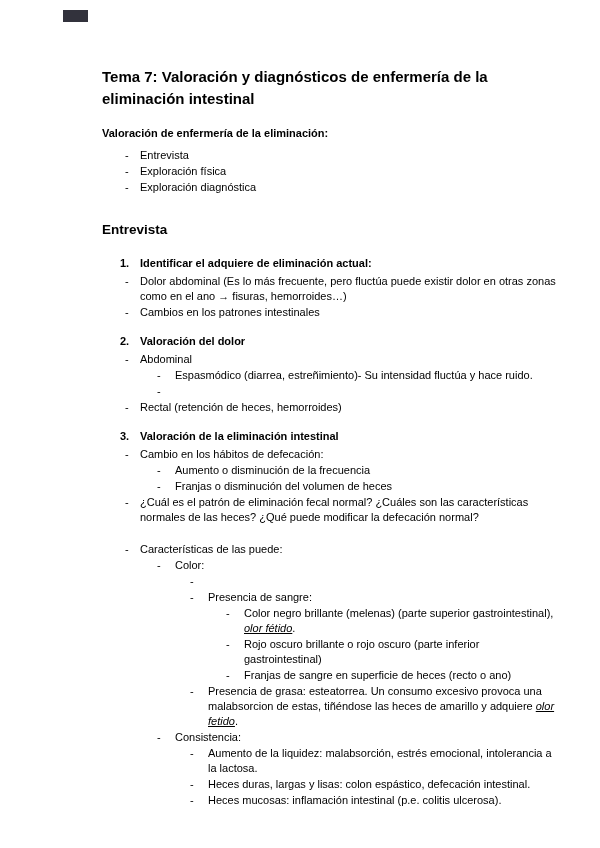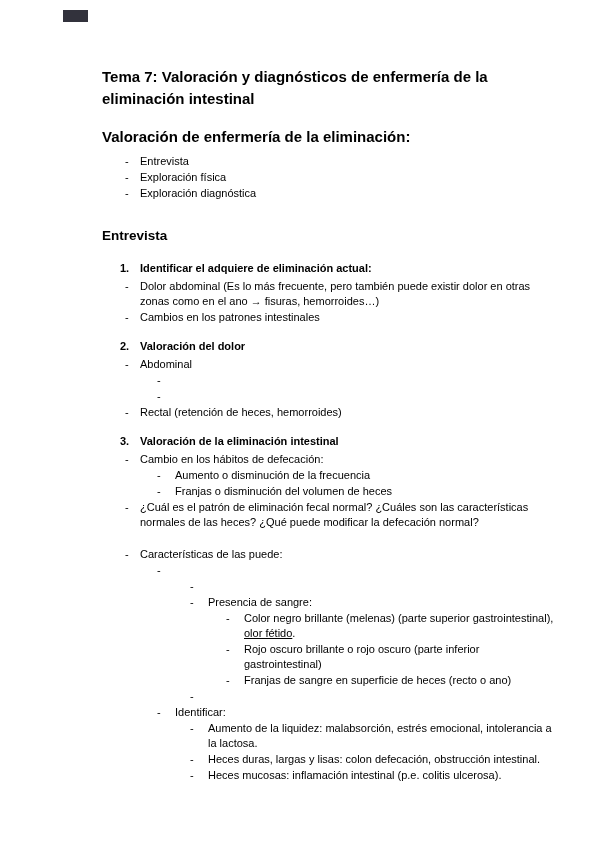--- a/index.html
+++ b/index.html
@@ -23,21 +23,21 @@
   .content {
     padding: 66px 72px 0 72px;
   }
   .doc-title {
     font-size: 15px;
     font-weight: bold;
     line-height: 1.45;
     margin-bottom: 16px;
   }
   .heading1 {
-    font-size: 15px;
+    font-size: 11px;
     font-weight: bold;
     line-height: 1.4;
     margin: 12px 0 7px 0;
   }
   .heading2 {
     font-size: 13.5px;
     font-weight: bold;
     line-height: 1.4;
     margin: 26px 0 16px 0;
   }
@@ -48,21 +48,21 @@
     margin: 1px 0;
   }
   .row .marker { flex: 0 0 auto; }
   .row .text { flex: 1 1 auto; }
   .num { font-weight: bold; margin-top: 14px; margin-bottom: 3px; }
   .num .marker  { width: 20px; margin-left: 18px; }
   .lvl1 .marker { width: 15px; margin-left: 23px; }
   .lvl2 .marker { width: 18px; margin-left: 55px; }
   .lvl3 .marker { width: 18px; margin-left: 88px; }
   .lvl4 .marker { width: 18px; margin-left: 124px; }
-  .underline { text-decoration: underline; }
+  .underline { text-decoration: underline; font-style: italic; }
   .spacer { height: 15px; }
 </style>
 </head>
 <body>
 
 <div class="page">
   <div class="dark-marker" style="background: rgb(50, 50, 60);"></div>
   <div class="content">
     <div class="doc-title">Tema 7: Valoración y diagnósticos de enfermería de la eliminación intestinal</div>
     <div id="doc-body">
@@ -79,36 +79,37 @@
           <span class="marker">-</span>
           <span class="text"><span>Exploración diagnóstica</span></span>
         </div>
         <div class="heading2"><span>Entrevista</span></div>
         <div class="row num">
           <span class="marker">1.</span>
           <span class="text"><span>Identificar el adquiere de eliminación actual:</span></span>
         </div>
         <div class="row lvl1">
           <span class="marker">-</span>
-          <span class="text"><span>Dolor abdominal (Es lo más frecuente, pero también puede existir dolor en otras zonas como en el ano → fisuras, hemorroides…)</span></span>
+          <span class="text"><span>Dolor abdominal (Es lo más frecuente, pero fluctúa puede existir dolor en otras zonas como en el ano → fisuras, hemorroides…)</span></span>
         </div>
         <div class="row lvl1">
           <span class="marker">-</span>
           <span class="text"><span>Cambios en los patrones intestinales</span></span>
         </div>
         <div class="row num">
           <span class="marker">2.</span>
           <span class="text"><span>Valoración del dolor</span></span>
         </div>
         <div class="row lvl1">
           <span class="marker">-</span>
           <span class="text"><span>Abdominal</span></span>
         </div>
         <div class="row lvl2">
           <span class="marker">-</span>
+          <span class="text"><span>Espasmódico (diarrea, estreñimiento)- Su intensidad fluctúa y hace ruido.</span></span>
         </div>
         <div class="row lvl2">
           <span class="marker">-</span>
         </div>
         <div class="row lvl1">
           <span class="marker">-</span>
           <span class="text"><span>Rectal (retención de heces, hemorroides)</span></span>
         </div>
         <div class="row num">
           <span class="marker">3.</span>
@@ -130,20 +131,21 @@
           <span class="marker">-</span>
           <span class="text"><span>¿Cuál es el patrón de eliminación fecal normal? ¿Cuáles son las características normales de las heces? ¿Qué puede modificar la defecación normal?</span></span>
         </div>
         <div class="spacer"></div>
         <div class="row lvl1">
           <span class="marker">-</span>
           <span class="text"><span>Características de las puede:</span></span>
         </div>
         <div class="row lvl2">
           <span class="marker">-</span>
+          <span class="text"><span>Color:</span></span>
         </div>
         <div class="row lvl3">
           <span class="marker">-</span>
         </div>
         <div class="row lvl3">
           <span class="marker">-</span>
           <span class="text"><span>Presencia de sangre:</span></span>
         </div>
         <div class="row lvl4">
           <span class="marker">-</span>
@@ -152,32 +154,33 @@
         <div class="row lvl4">
           <span class="marker">-</span>
           <span class="text"><span>Rojo oscuro brillante o rojo oscuro (parte inferior gastrointestinal)</span></span>
         </div>
         <div class="row lvl4">
           <span class="marker">-</span>
           <span class="text"><span>Franjas de sangre en superficie de heces (recto o ano)</span></span>
         </div>
         <div class="row lvl3">
           <span class="marker">-</span>
+          <span class="text"><span>Presencia de grasa: esteatorrea. Un consumo excesivo provoca una malabsorcion de estas, tiñéndose las heces de amarillo y adquiere </span><span class="underline">olor fetido</span><span>.</span></span>
         </div>
         <div class="row lvl2">
           <span class="marker">-</span>
-          <span class="text"><span>Identificar:</span></span>
+          <span class="text"><span>Consistencia:</span></span>
         </div>
         <div class="row lvl3">
           <span class="marker">-</span>
           <span class="text"><span>Aumento de la liquidez: malabsorción, estrés emocional, intolerancia a la lactosa.</span></span>
         </div>
         <div class="row lvl3">
           <span class="marker">-</span>
-          <span class="text"><span>Heces duras, largas y lisas: colon defecación, obstrucción intestinal.</span></span>
+          <span class="text"><span>Heces duras, largas y lisas: colon espástico, defecación intestinal.</span></span>
         </div>
         <div class="row lvl3">
           <span class="marker">-</span>
           <span class="text"><span>Heces mucosas: inflamación intestinal (p.e. colitis ulcerosa).</span></span>
         </div>
       </div>
   </div>
 </div>
 
 </body></html>

